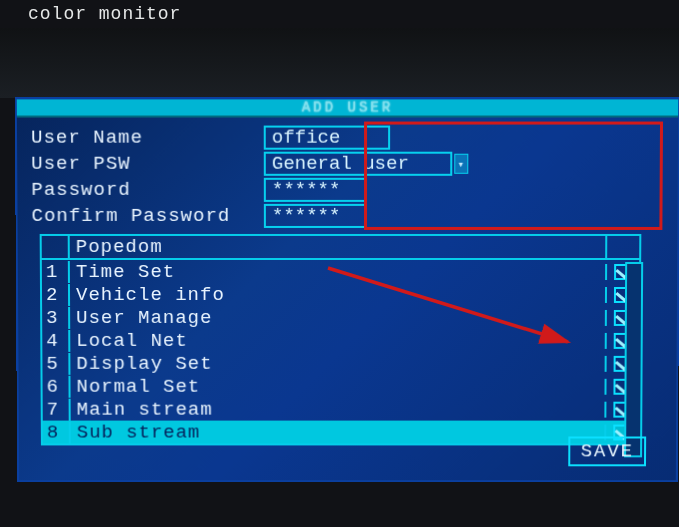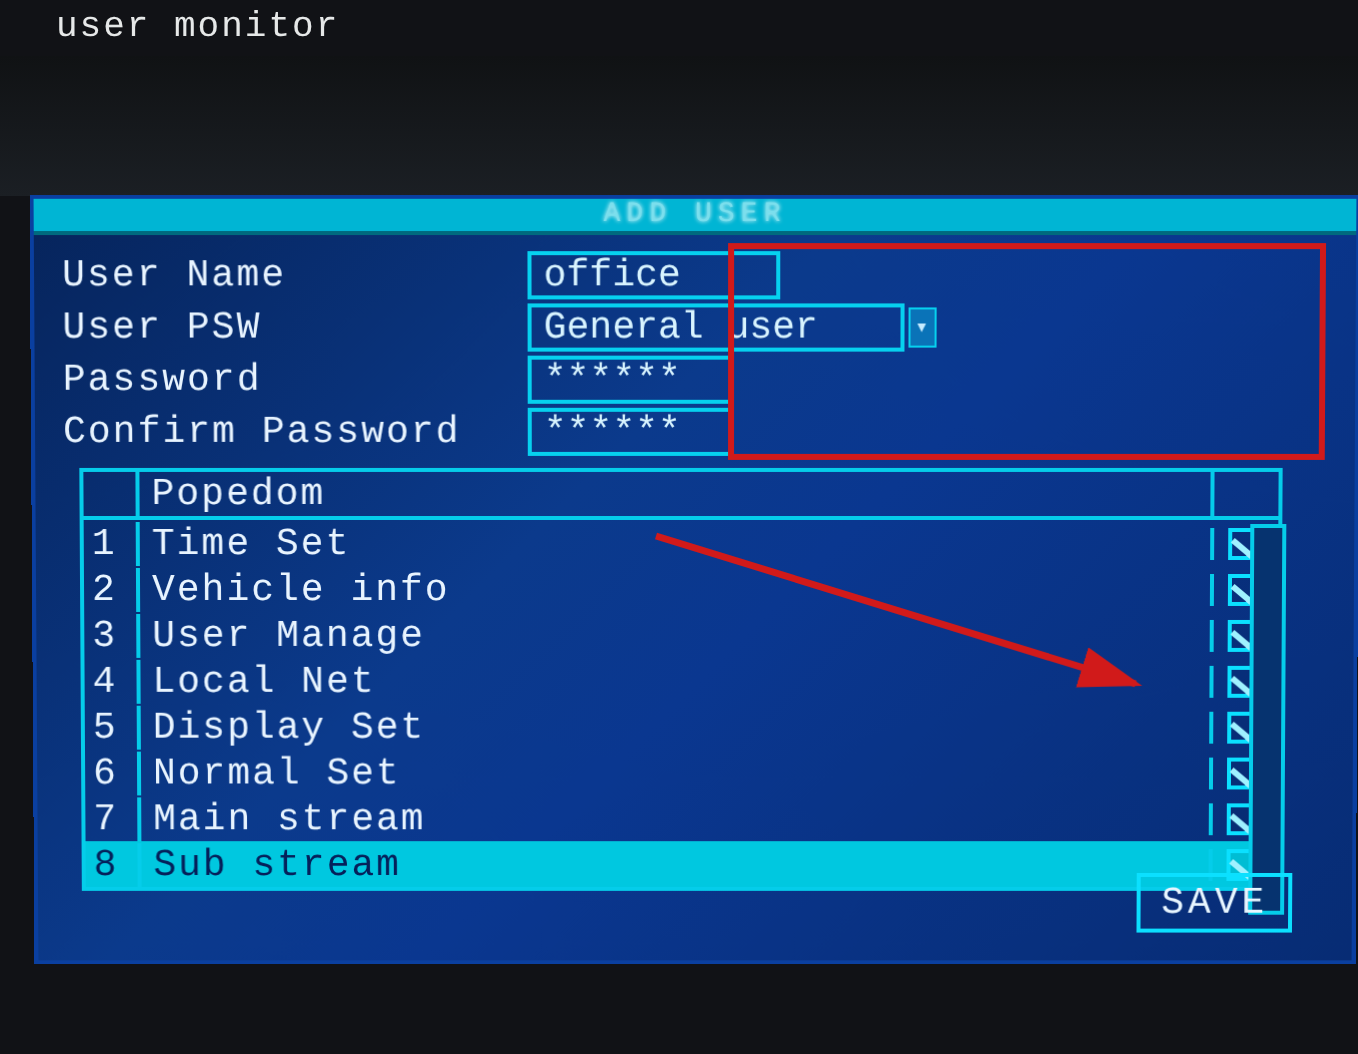--- a/index.html
+++ b/index.html
@@ -85,21 +85,21 @@
   .save-btn {
     position: absolute; right: 30px; bottom: 14px;
     padding: 2px 10px; font: inherit; font-size: 19px; letter-spacing: 2px;
     background: rgba(0,0,0,0);
     border: 2px solid #0be0ff; color: #e8f6ff;
   }
 </style>
 </head>
 <body>
 
-<div class="monitor-label">user monitor</div>
+<div class="monitor-label">color monitor</div>
 <div class="bezel-gap"></div>
 
 <div class="screen">
   <div class="header-bar"></div>
   <div class="dlg-title">ADD USER</div>
 
   <div class="content">
     <div class="form">
       <div class="form-row">
         <span class="form-label">User Name</span>

